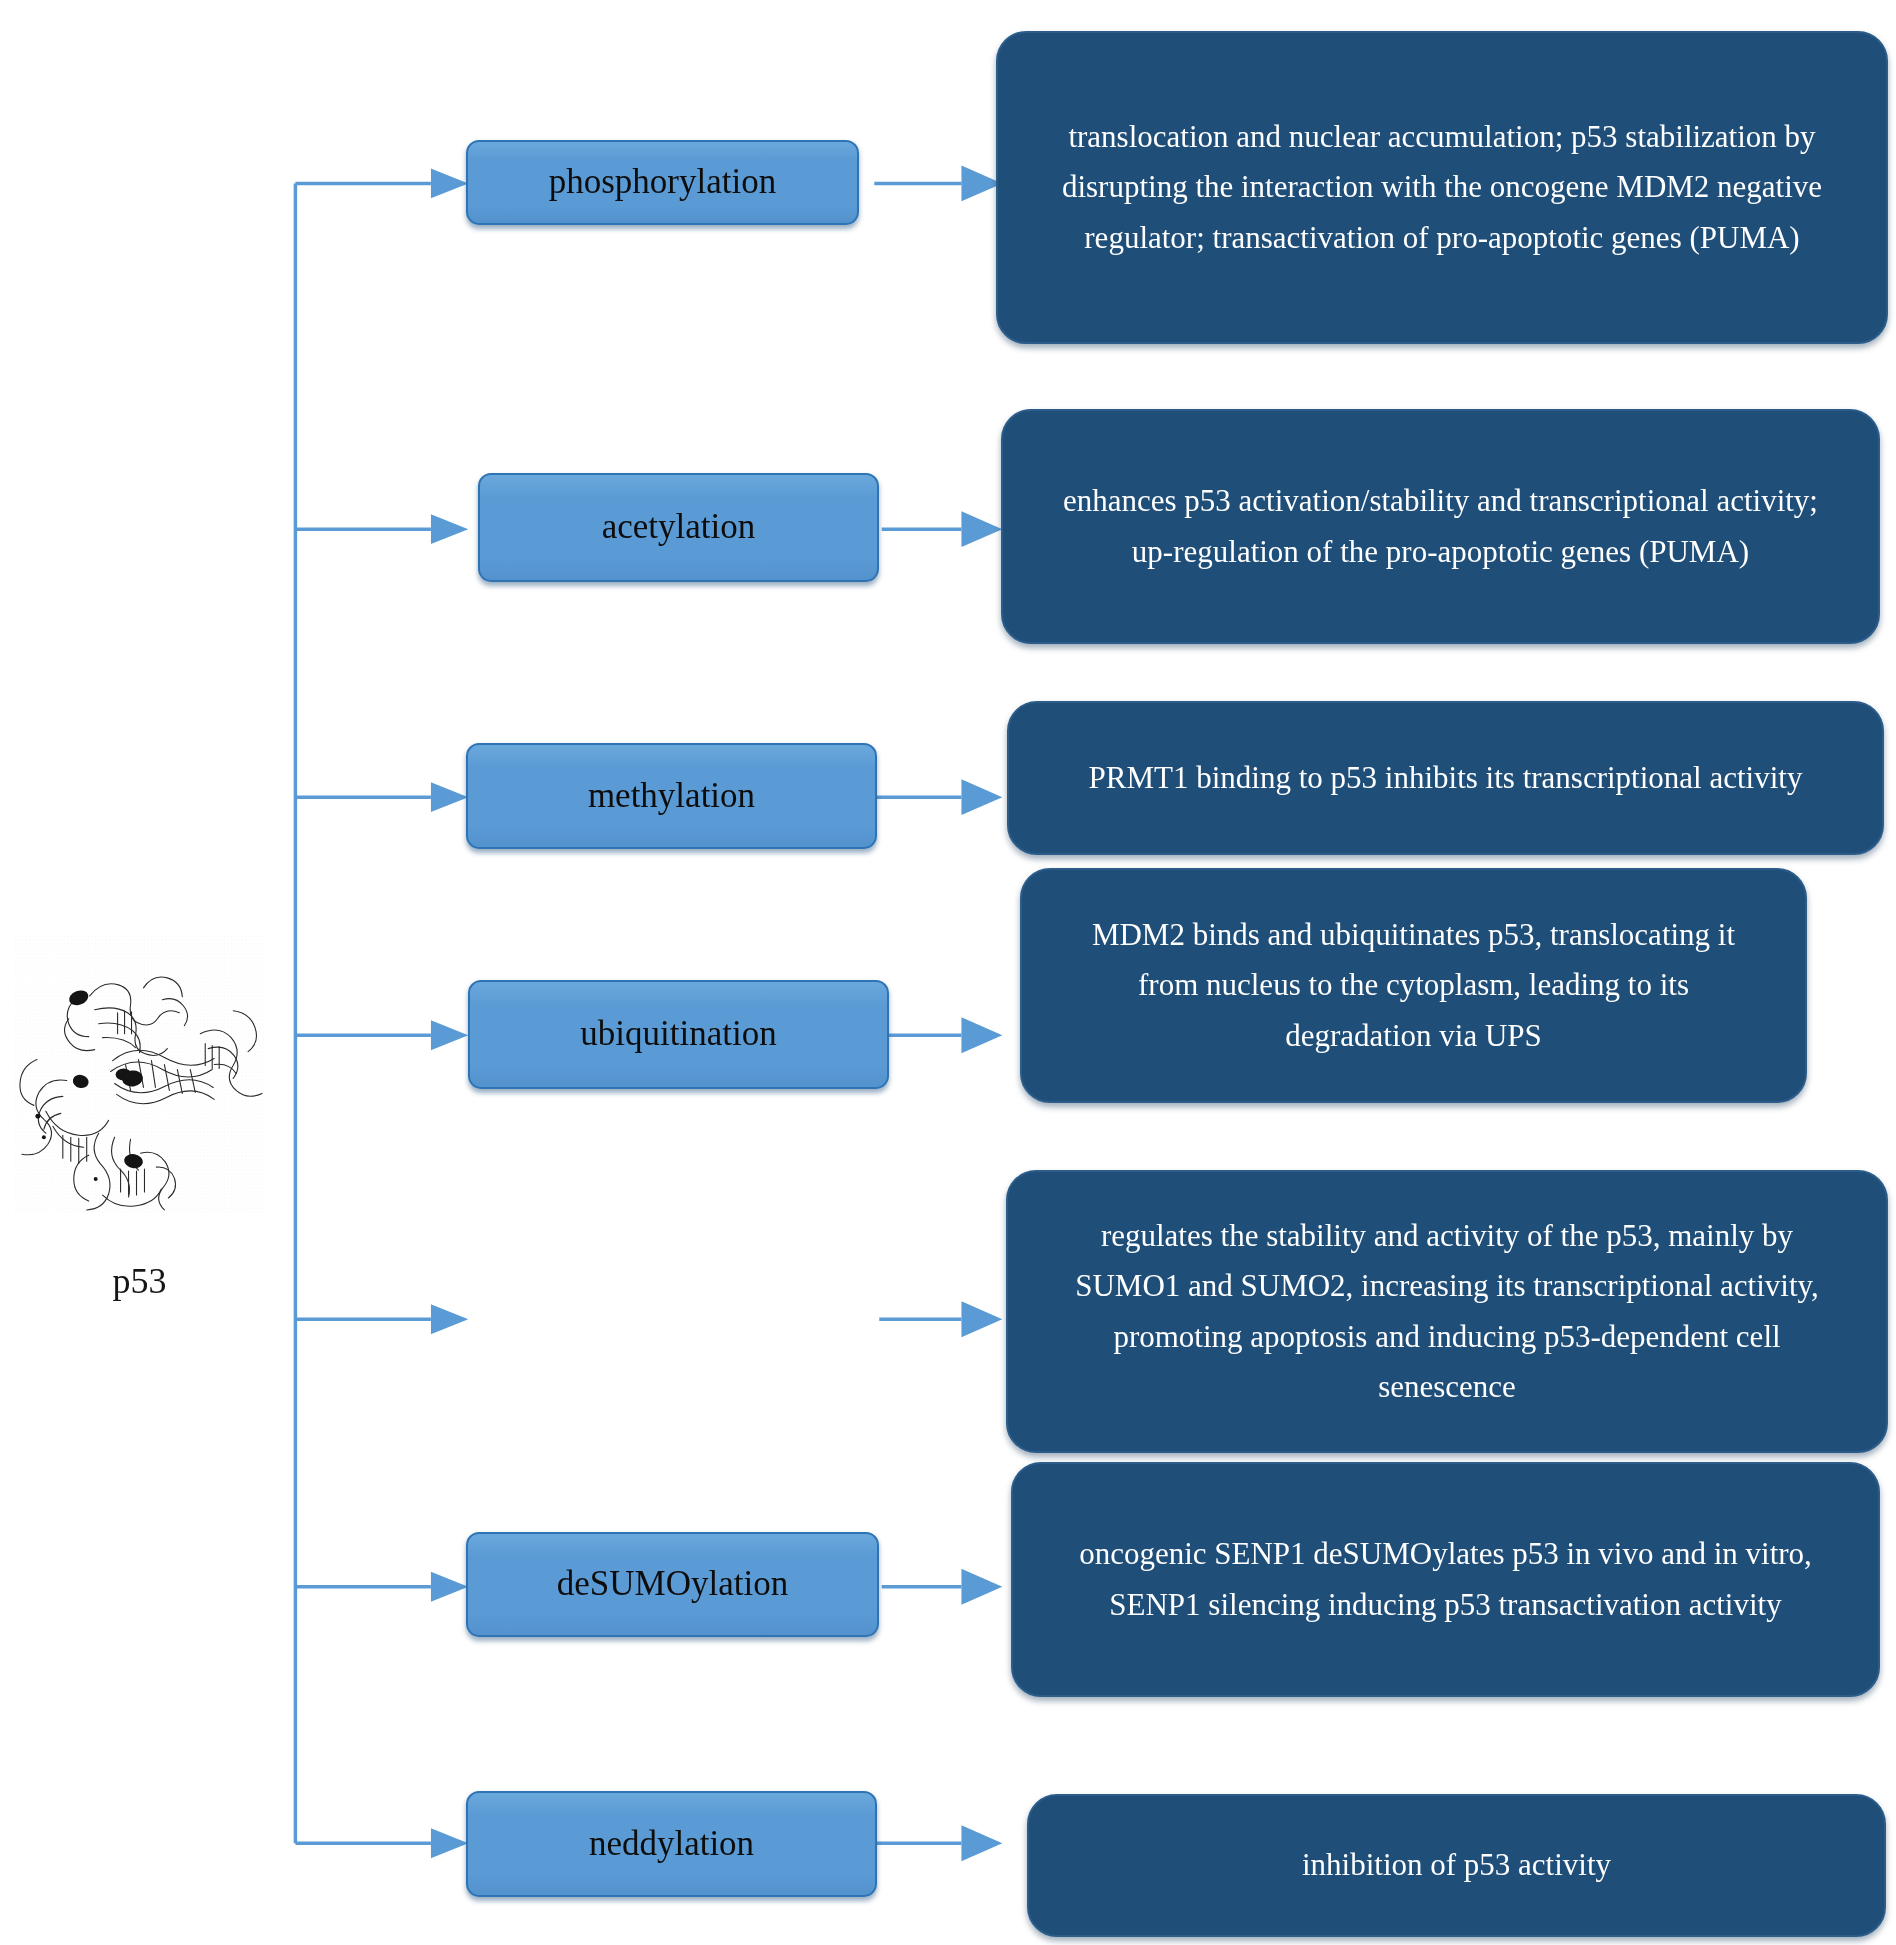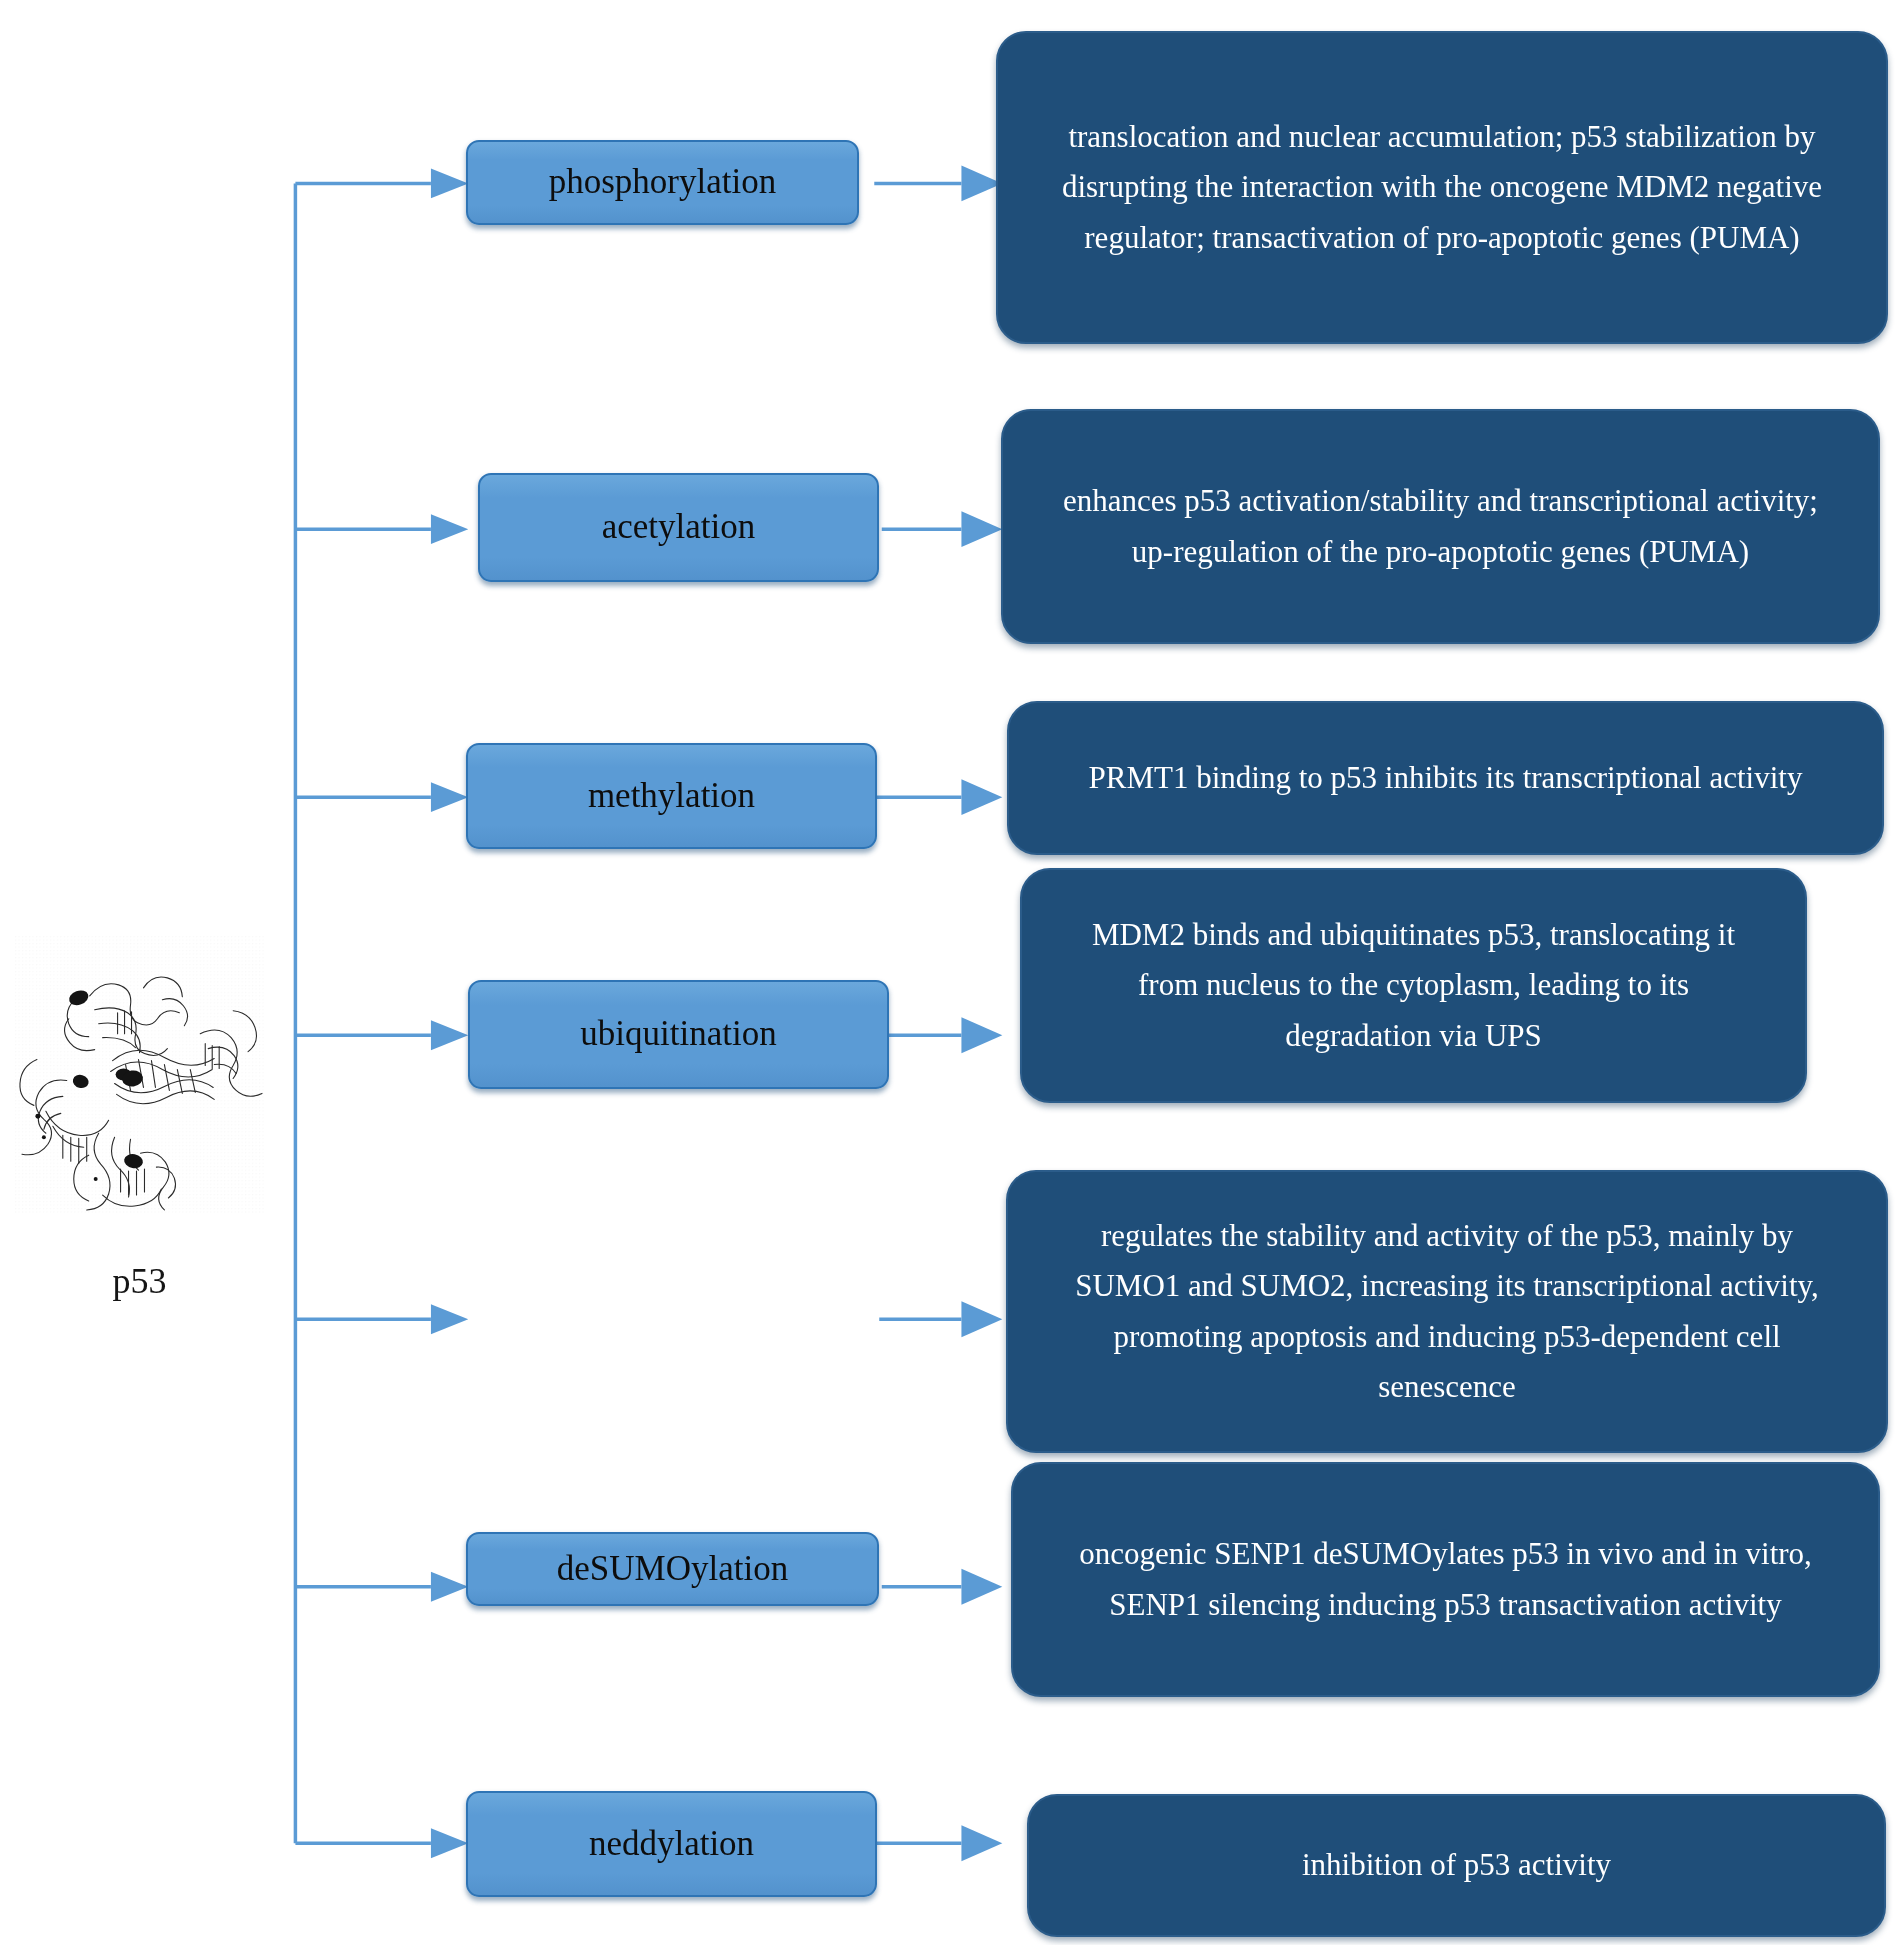--- a/index.html
+++ b/index.html
@@ -219,21 +219,21 @@
     <span>ubiquitination</span>
   </div>
   <div class="node node-desc" style="left:996px; top:868px; width:787px; height:235px;margin-left:24px;">
     <span class="txt">MDM2 binds and ubiquitinates p53, translocating it from nucleus to the cytoplasm, leading to its degradation via UPS</span>
   </div>
 
   <div class="node node-desc" style="left:1006px; top:1170px; width:882px; height:283px;">
     <span class="txt">regulates the stability and activity of the p53, mainly by SUMO1 and SUMO2, increasing its transcriptional activity, promoting apoptosis and inducing p53-dependent cell senescence</span>
   </div>
 
-  <div class="node node-label" style="left:466px; top:1532px; width:413px; height:74px;">
+  <div class="node node-label" style="left:466px; top:1532px; width:413px; height:105px;">
     <span>deSUMOylation</span>
   </div>
   <div class="node node-desc" style="left:1011px; top:1462px; width:869px; height:235px;">
     <span class="txt">oncogenic SENP1 deSUMOylates p53 in vivo and in vitro, SENP1 silencing inducing p53 transactivation activity</span>
   </div>
 
   <div class="node node-label" style="left:466px; top:1791px; width:411px; height:106px;">
     <span>neddylation</span>
   </div>
   <div class="node node-desc" style="left:1027px; top:1794px; width:859px; height:143px;">

